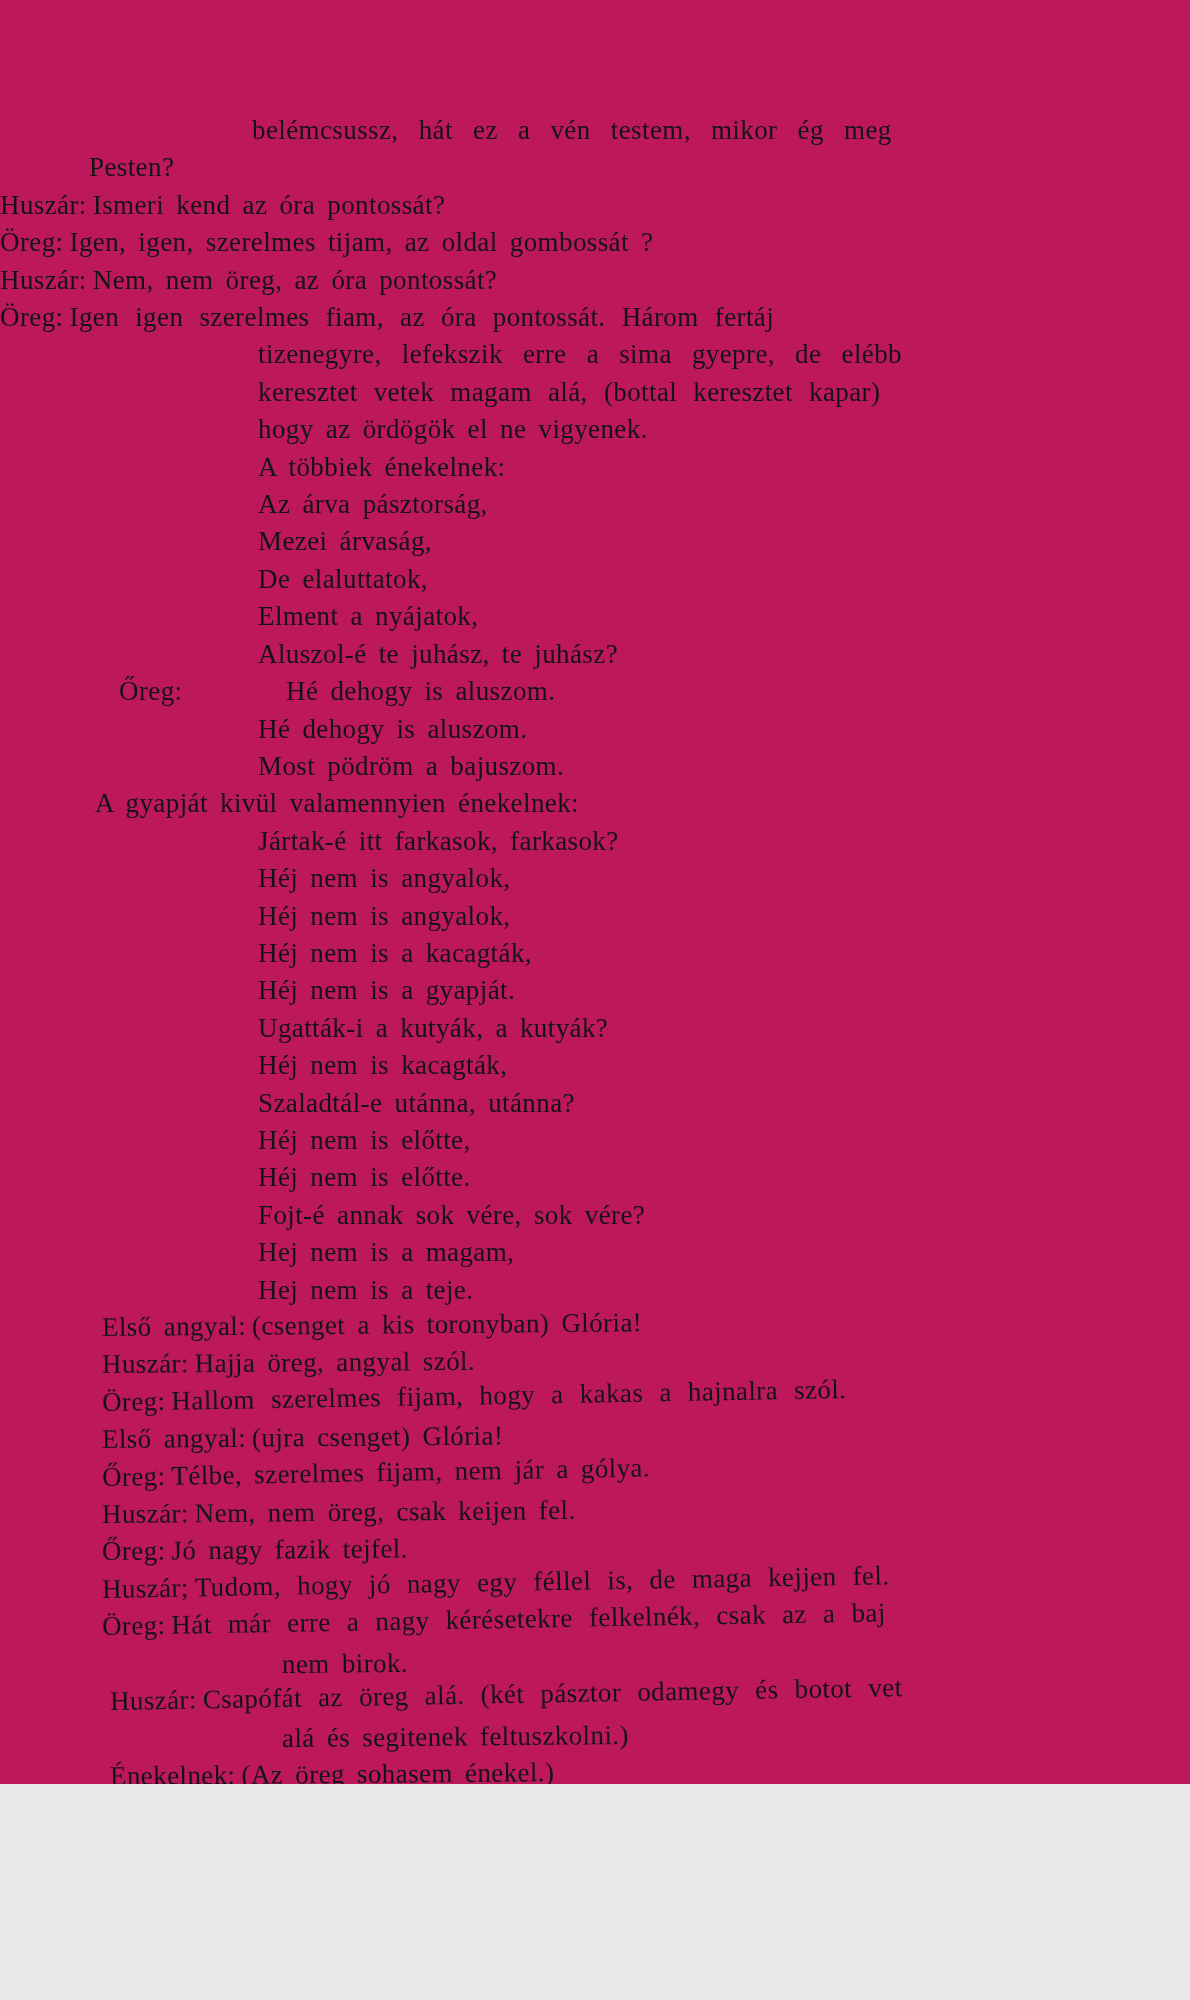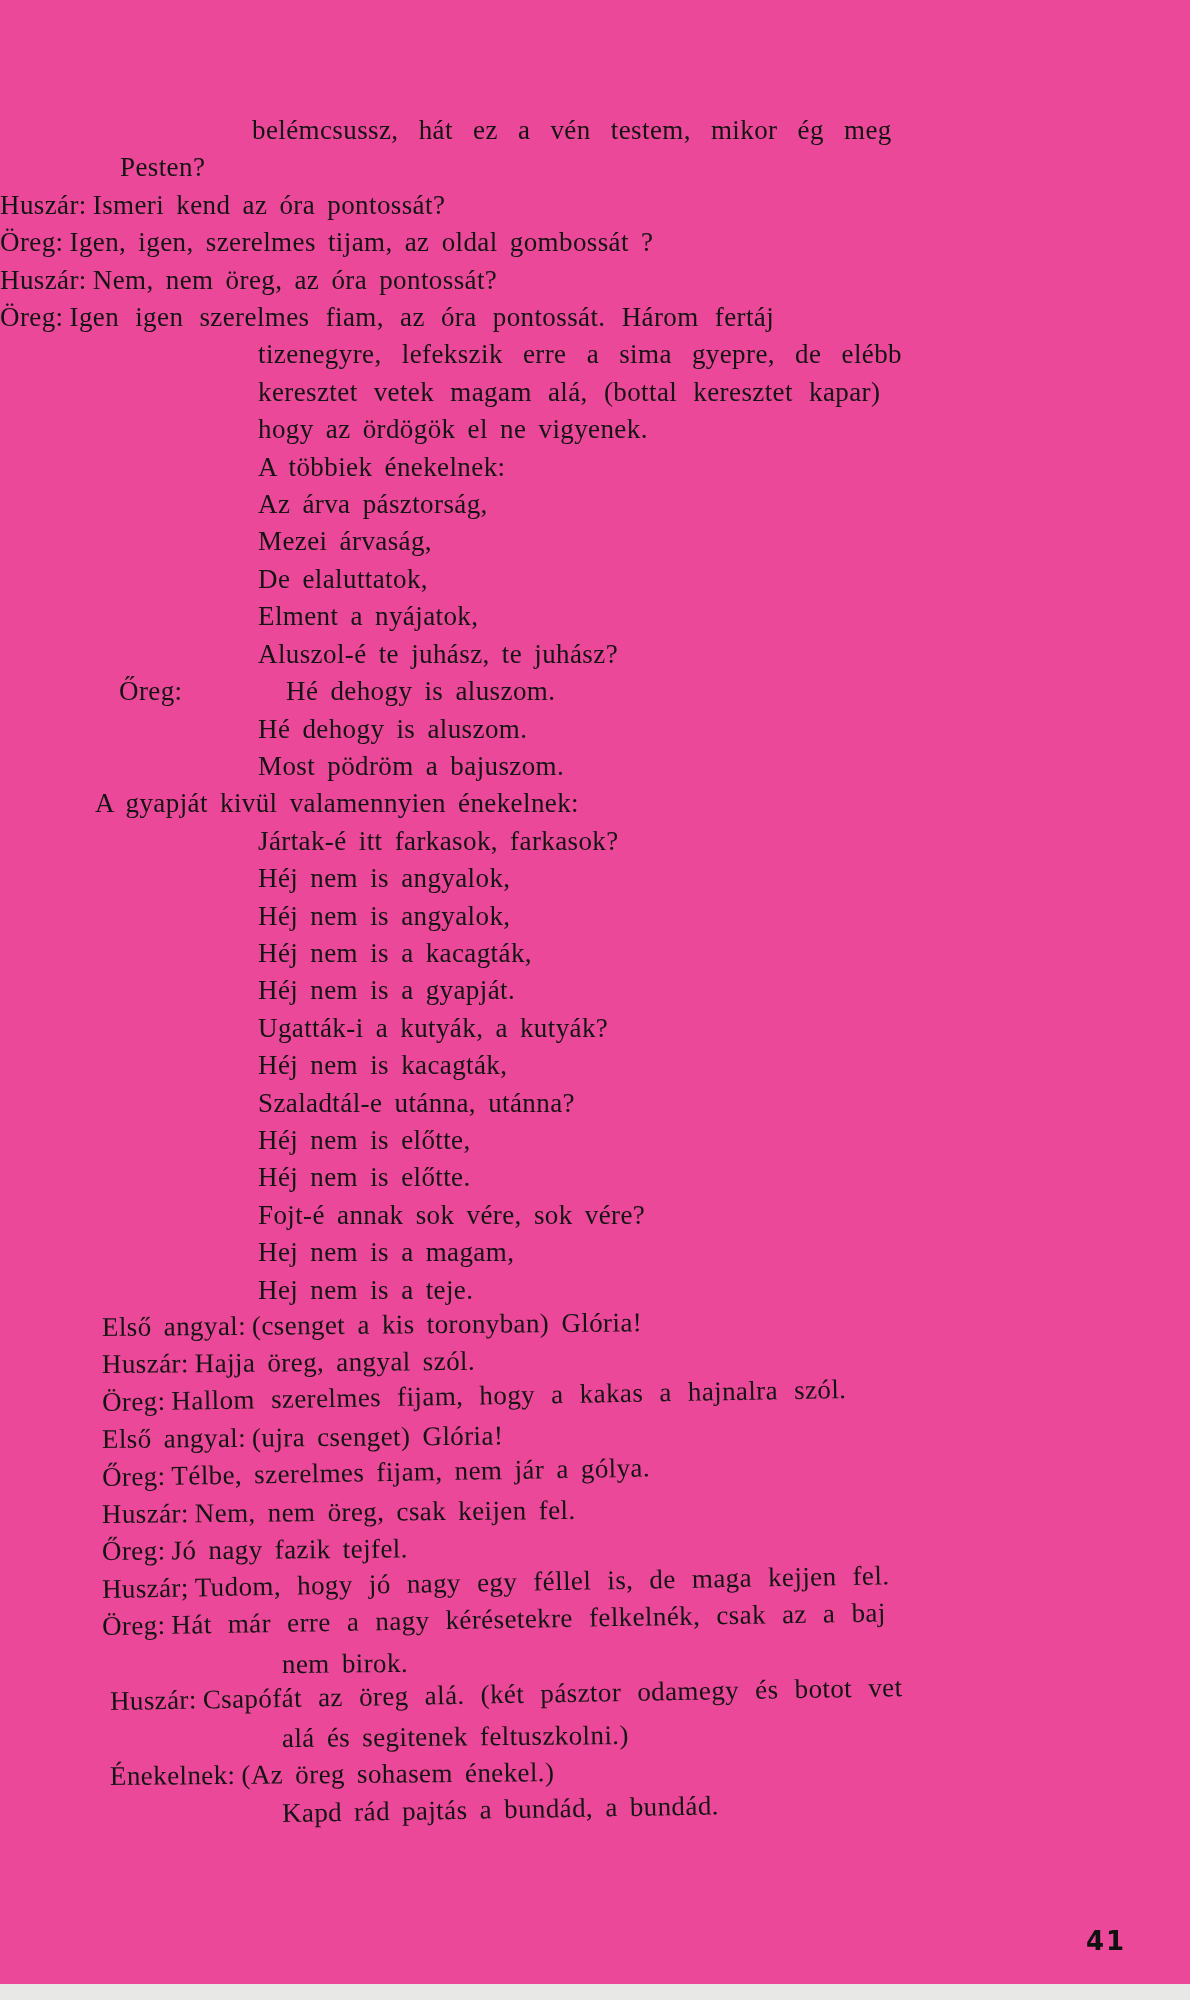--- a/index.html
+++ b/index.html
@@ -1,36 +1,36 @@
 <!DOCTYPE html>
 <html><head>
 <meta charset="utf-8">
 <style>
   html,body{margin:0;padding:0;background:#e8e8e6;}
   .page{
     position:relative;
-    width:1190px;height:1984px;
-    background:#ec4899;
+    width:1190px;height:1784px;
+    background:#be185d;
     overflow:hidden;
     font-family:"Liberation Serif","DejaVu Serif",serif;
     color:#141414;
   }
   .textblock{position:absolute;top:112px;left:0;width:1190px;}
   .line{
     white-space:nowrap;
     font-size:27px;
     line-height:37.4px;
     letter-spacing:0.4px;
     word-spacing:5px;
     transform-origin:0 50%;
   }
   .spk{padding-right:6px;}
   
   .i-quote-wrap{margin-left:252px;}
-  .i-quote-wrap-end{margin-left:120px;}
+  .i-quote-wrap-end{margin-left:89px;}
   .i-dialog{}
   .i-dialog-hang{margin-left:119px;}
   .i-dialog-hang .spk{display:inline-block;width:167px;padding-right:0;}
   .i-stage{margin-left:95px;}
   .i-verse{margin-left:258px;}
   .i-dialog-late{margin-left:102px;}
   .i-dialog-last{margin-left:110px;}
   .i-wrap{margin-left:282px;}
   
   .w1{word-spacing:13px;}

